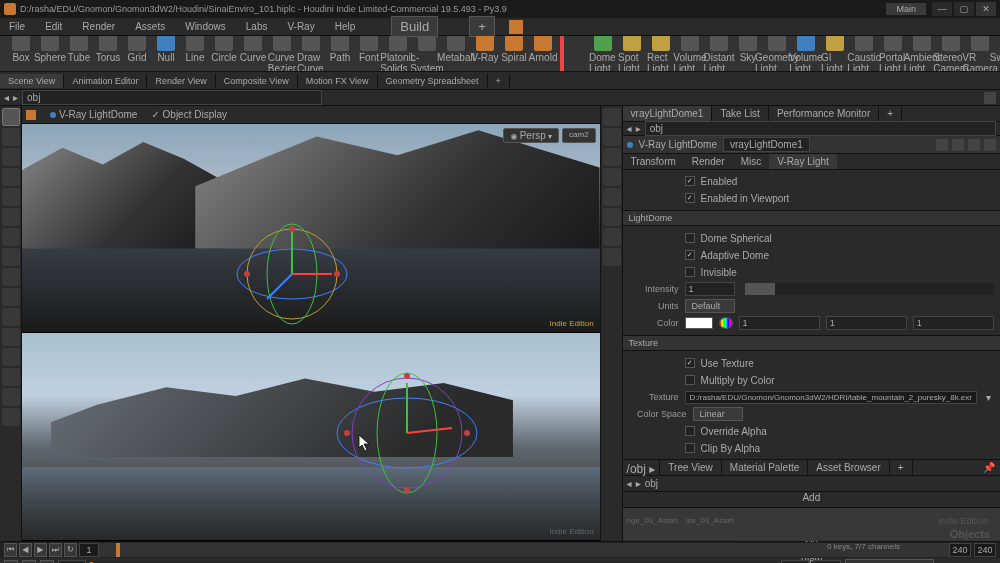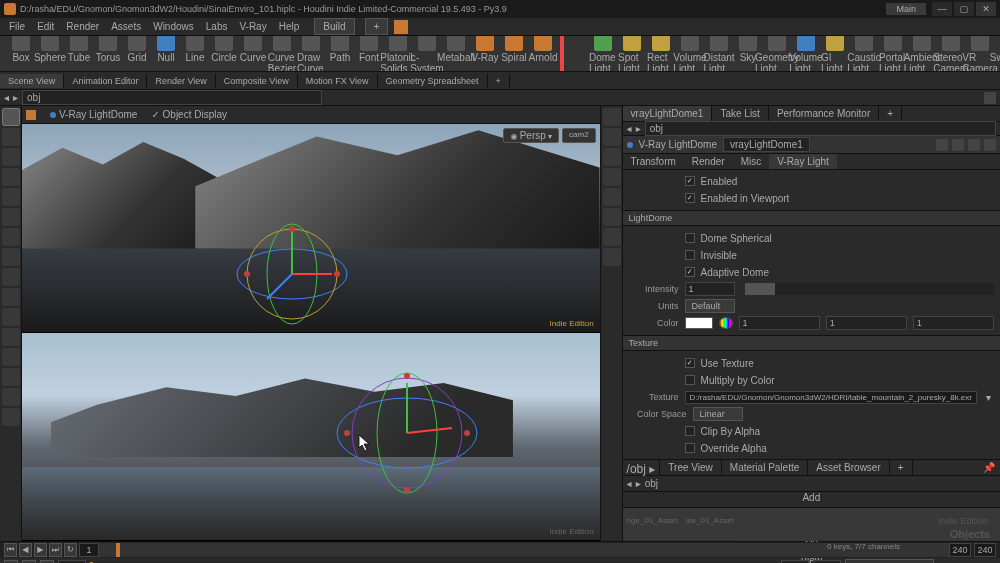--- a/index.html
+++ b/index.html
@@ -2,23 +2,23 @@
 <html><head>
 <meta charset="utf-8">
 <style>
 * { margin:0; padding:0; box-sizing:border-box; font-family:Arial,sans-serif; font-size:10px; color:#aaa; }
 body { background:#2a2a2a; width:1000px; height:563px; overflow:hidden; position:relative; }
 .titlebar { height:18px; background:#1a1a1a; display:flex; align-items:center; padding:0 4px; }
 .titlebar .title { flex:1; font-size:9px; color:#999; }
 .winbtns { display:flex; gap:2px; }
 .winbtn { width:20px; height:14px; background:#2a2a2a; text-align:center; line-height:14px; font-size:9px; cursor:pointer; }
 .winbtn.close { background:#333; }
-.menubar { height:18px; background:#2a2a2a; display:flex; align-items:center; padding:0 4px; gap:2px; border-bottom:1px solid #111; }
+.menubar { height:18px; background:#2a2a2a; display:flex; align-items:center; padding:0 4px; gap:10px; border-bottom:1px solid #111; }
 .menubar span { padding:2px 5px; font-size:10px; cursor:pointer; }
-.menubar .dropdown { background:#3a3a3a; border:1px solid #555; padding:2px 8px; font-size:10px; margin-left:8px; }
+.menubar .dropdown { background:#3a3a3a; border:1px solid #555; padding:2px 8px; font-size:13px; margin-left:21px; }
 .shelf { height:36px; background:#333; border-bottom:1px solid #111; display:flex; align-items:center; padding:2px 4px; gap:1px; overflow:hidden; }
 .shelf-group { display:flex; gap:1px; padding:0 3px; border-right:4px solid #ef4444; }
 .shelf-item { width:28px; display:flex; flex-direction:column; align-items:center; font-size:7px; color:#888; cursor:pointer; }
 .shelf-icon { width:18px; height:18px; background:#555; border-radius:2px; margin-bottom:1px; }
 .shelf-item.orange .shelf-icon { background:#c87830; }
 .shelf-item.blue .shelf-icon { background:#4080c0; }
 .shelf-item.green .shelf-icon { background:#50a050; }
 .shelf-item.yellow .shelf-icon { background:#c0a040; }
 .contexts { height:18px; background:#2a2a2a; display:flex; align-items:center; border-bottom:1px solid #111; }
 .ctx-tab { padding:2px 8px; font-size:9px; border-right:1px solid #111; cursor:pointer; }
@@ -416,27 +416,27 @@
           <span>Enabled in Viewport</span>
         </div>
       <div class="section-hdr">LightDome</div>
       <div class="param-row">
           <span class="lbl"></span>
           <span class="chk"></span>
           <span>Dome Spherical</span>
         </div>
       <div class="param-row">
           <span class="lbl"></span>
+          <span class="chk on"></span>
+          <span>Adaptive Dome</span>
+        </div>
+      <div class="param-row">
+          <span class="lbl"></span>
           <span class="chk"></span>
           <span>Invisible</span>
-        </div>
-      <div class="param-row">
-          <span class="lbl"></span>
-          <span class="chk on"></span>
-          <span>Adaptive Dome</span>
         </div>
       <div class="param-row">
           <span class="lbl">Intensity</span>
           <span class="numfield">1</span>
           <div class="slider">
             <div class="slider-fill" style="width:12%;"></div>
           </div>
         </div>
       <div class="param-row">
           <span class="lbl">Units</span>
@@ -466,26 +466,26 @@
           <span class="textfield">D:/rasha/EDU/Gnomon/Gnomon3dW2/HDRI/table_mountain_2_puresky_8k.exr</span>
           <span style="padding:0 3px;">▾</span>
         </div>
       <div class="param-row">
           <span class="lbl" style="width:58px;">Color Space</span>
           <span class="dropdown-fld">Linear</span>
         </div>
       <div class="param-row">
           <span class="lbl"></span>
           <span class="chk"></span>
+          <span>Override Alpha</span>
+        </div>
+      <div class="param-row">
+          <span class="lbl"></span>
+          <span class="chk"></span>
           <span>Clip By Alpha</span>
-        </div>
-      <div class="param-row">
-          <span class="lbl"></span>
-          <span class="chk"></span>
-          <span>Override Alpha</span>
         </div>
     </div>
 
     <div class="node-area">
       <div class="na-tabs">
         <div class="rp-tab" style="padding:2px 4px;font-size:12px;">/obj ▸</div>
         <div class="rp-tab">Tree View</div>
         <div class="rp-tab">Material Palette</div>
         <div class="rp-tab">Asset Browser</div>
         <div class="rp-tab">+</div>

